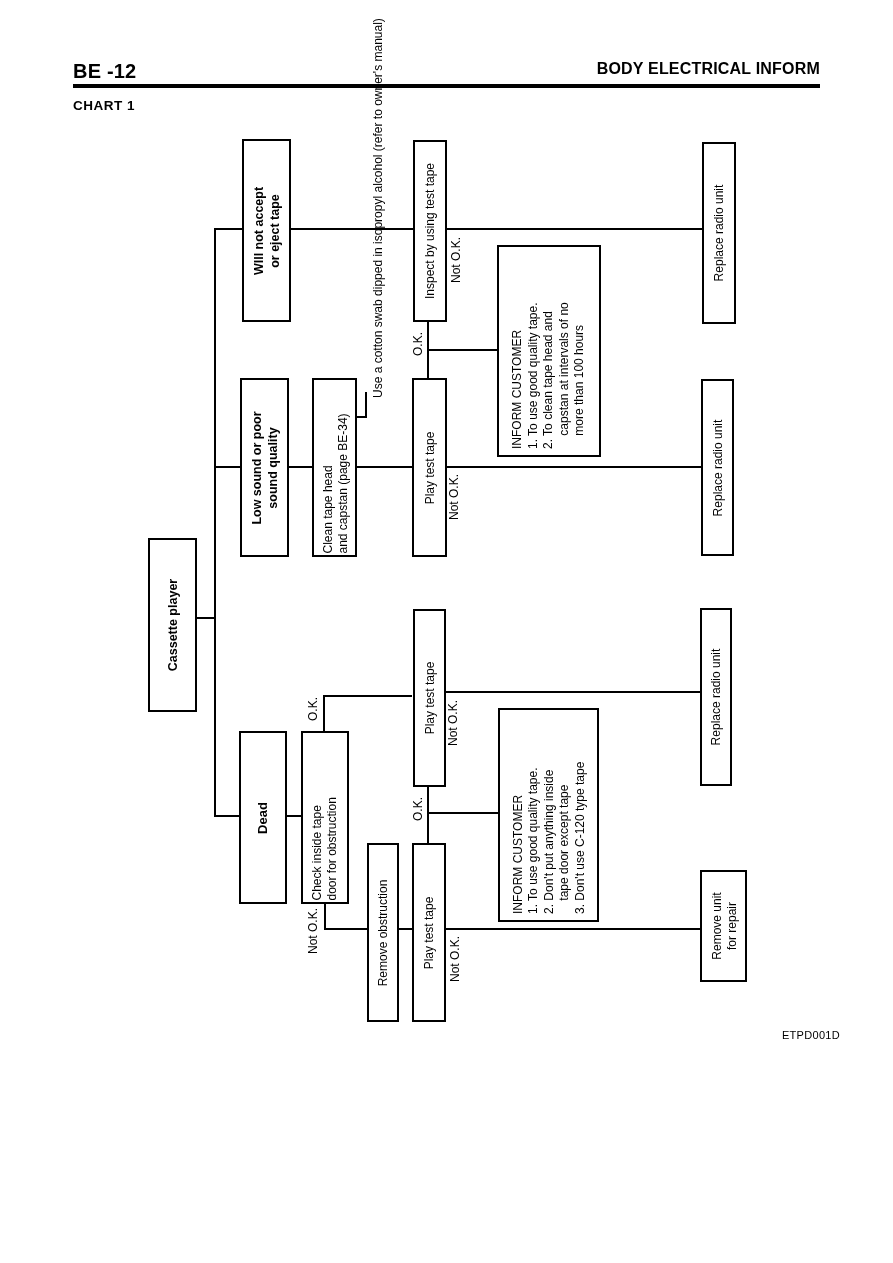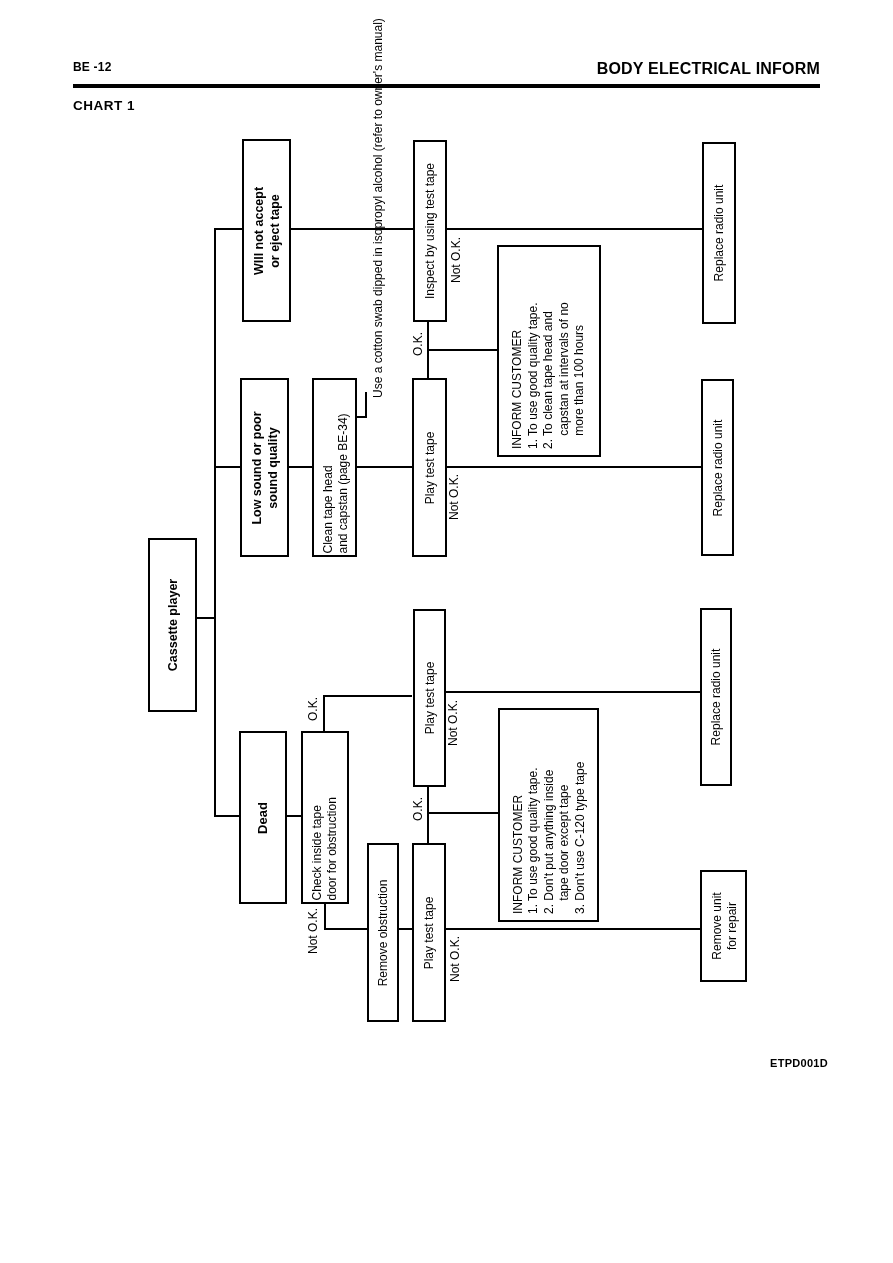--- a/index.html
+++ b/index.html
@@ -1,25 +1,25 @@
 <!DOCTYPE html>
 <html><head>
 <meta charset="utf-8">
 <style>
   html,body{margin:0;padding:0;background:#e8e8e8;}
   #page{
     position:relative;width:893px;height:1263px;background:#ffffff;
     font-family:"Liberation Sans",sans-serif;color:#000;overflow:hidden;
   }
   
-  .hdr-left{position:absolute;left:73px;top:60px;font-size:12px;font-weight:bold;letter-spacing:0.2px;}
+  .hdr-left{position:absolute;left:73px;top:60px;font-size:20px;font-weight:bold;letter-spacing:0.2px;}
   .hdr-right{position:absolute;right:73px;top:60px;font-size:16px;font-weight:bold;letter-spacing:0.2px;}
   .hdr-rule{position:absolute;left:73px;top:84px;width:747px;height:4px;background:#000;}
   .chart-label{position:absolute;left:73px;top:98px;font-size:13.5px;font-weight:bold;letter-spacing:0.5px;}
-  .doc-code{position:absolute;left:770px;top:1029px;width:70px;font-size:11px;font-weight:bold;letter-spacing:0.3px;margin-top:28px;}
+  .doc-code{position:absolute;left:770px;top:1029px;width:70px;font-size:11px;font-weight:normal;text-align:right;letter-spacing:0.3px;}
 
   
   .hline{position:absolute;height:2px;background:#000;z-index:1;}
   .vline{position:absolute;width:2px;background:#000;z-index:1;}
 
   
   .vbox{position:absolute;border:2px solid #000;background:#fff;z-index:2;}
   .vtext{
     position:absolute;left:50%;top:50%;
     transform:translate(-50%,-50%) rotate(-90deg);

